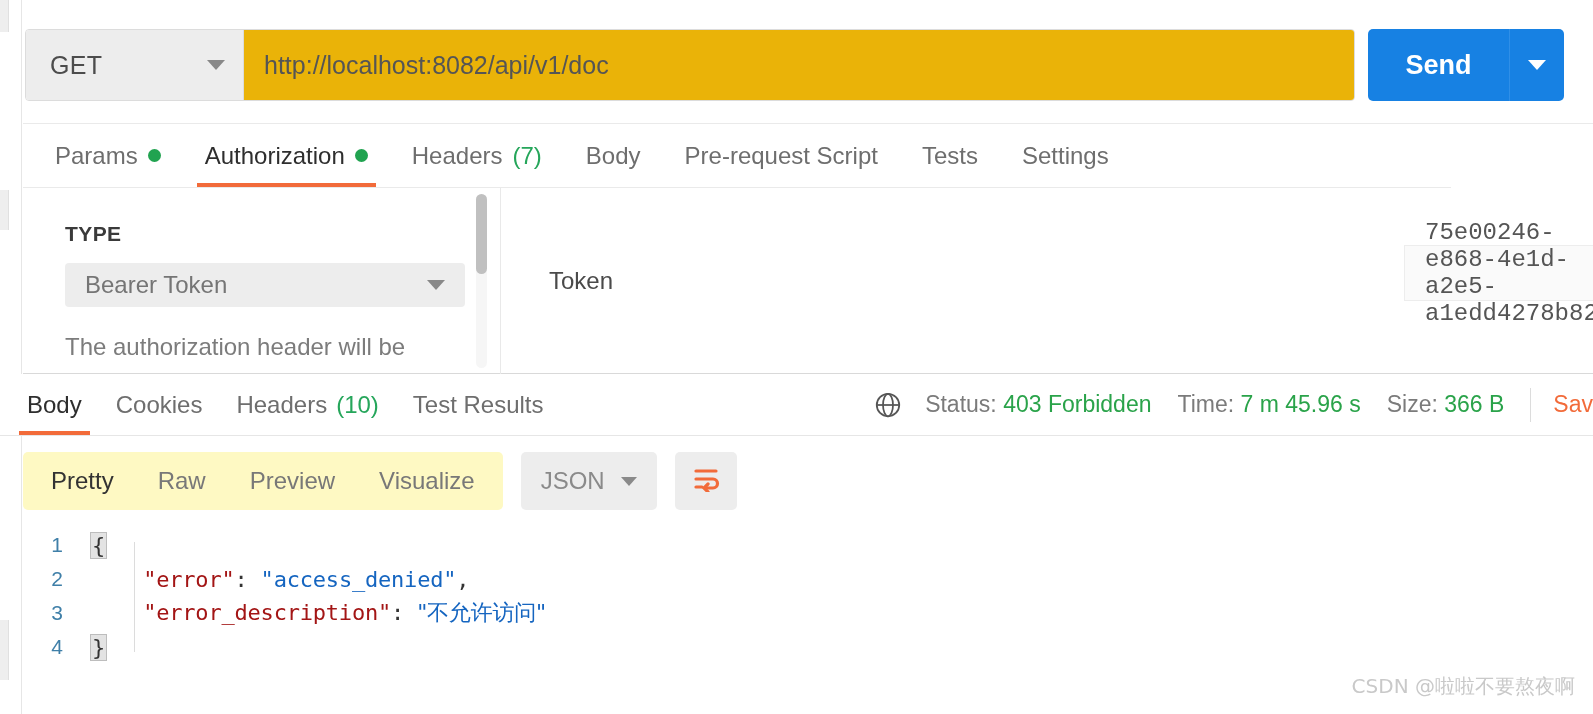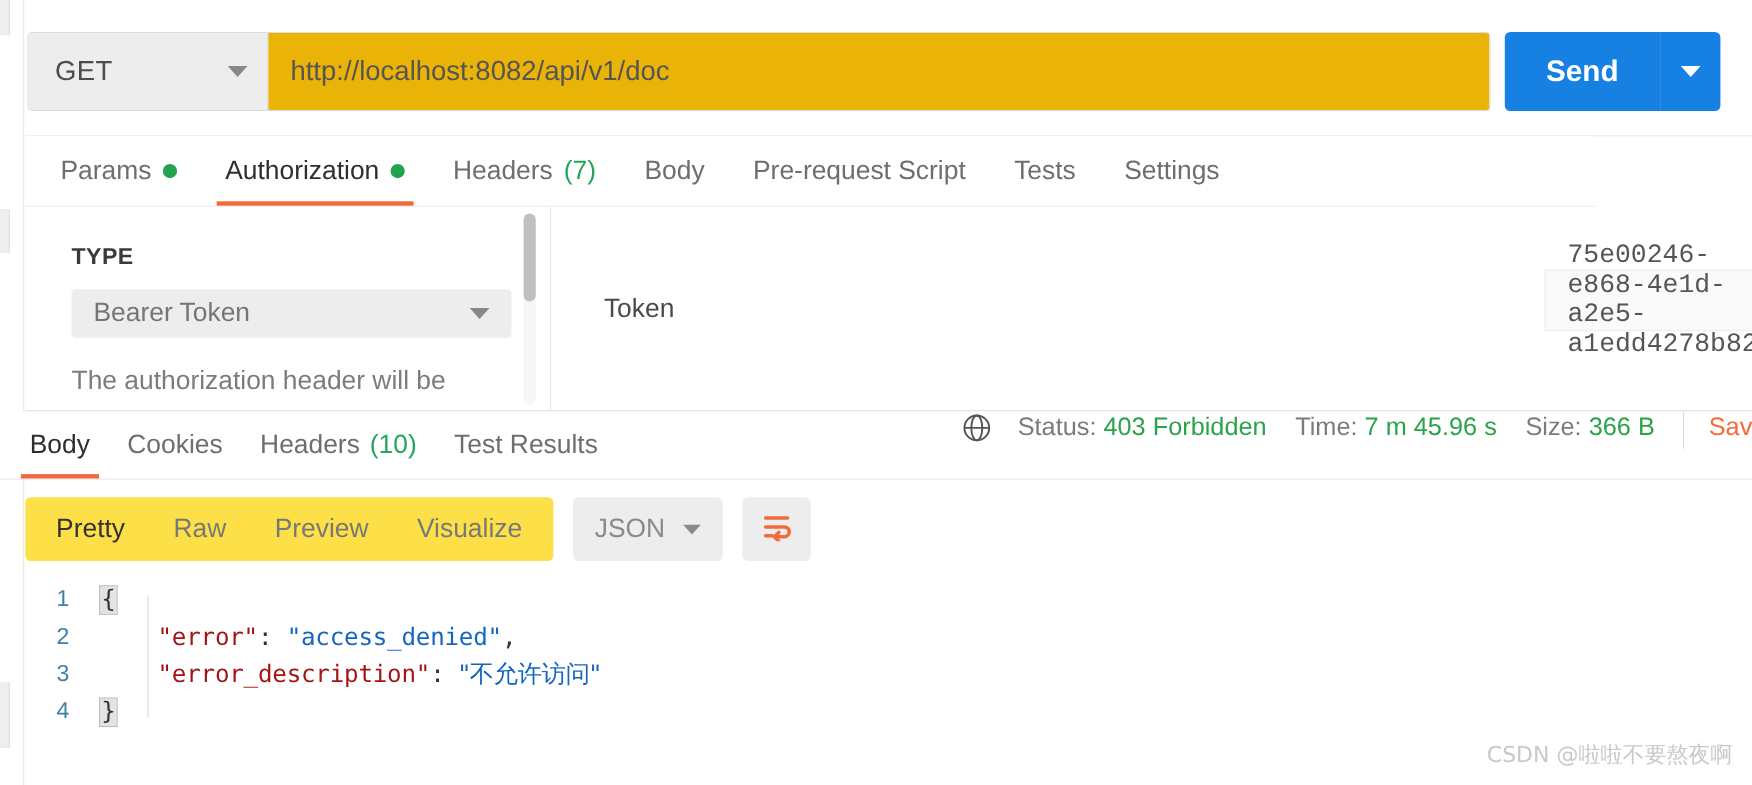--- a/index.html
+++ b/index.html
@@ -209,21 +209,21 @@
   }
   .ptab.active { color: #2e2e2e; }
   .ptab.active::after {
     content: ""; position: absolute;
     left: 9px; right: 9px; bottom: 0; height: 4px;
     background: #f26b3a;
   }
   .status-strip {
     position: absolute; right: 0; top: 0;
     height: 61px;
-    display: flex; align-items: flex-start;
+    display: flex; align-items: center;
     gap: 0;
     padding-right: 0;
   }
   .globe-icon { margin-right: 22px; display: flex; }
   .stat-item {
     font-size: 23px; color: #7b7b7b; margin-right: 26px; white-space: nowrap;
   }
   .stat-item b { font-weight: normal; color: #2aa34a; }
   .status-divider {
     width: 1px; height: 34px; background: #dcdcdc; margin-right: 22px;
@@ -231,21 +231,21 @@
   .save-resp {
     font-size: 23px; color: #f26b3a; white-space: nowrap; padding-right: 0;
   }
 
   
   .fmt-bar {
     position: absolute; left: 23px; top: 452px;
     display: flex; align-items: center; gap: 18px;
   }
   .seg {
-    height: 58px; background: #fde047; border-radius: 5px;
+    height: 58px; background: #fef9c3; border-radius: 5px;
     display: flex; align-items: center; padding: 0 6px;
   }
   .seg-item {
     font-size: 24px; color: #787878; padding: 0 22px;
     display: flex; align-items: center; height: 100%;
     white-space: nowrap;
   }
   .seg-item.active { color: #333; }
   .json-sel {
     height: 58px; background: #ededed; border-radius: 5px;

